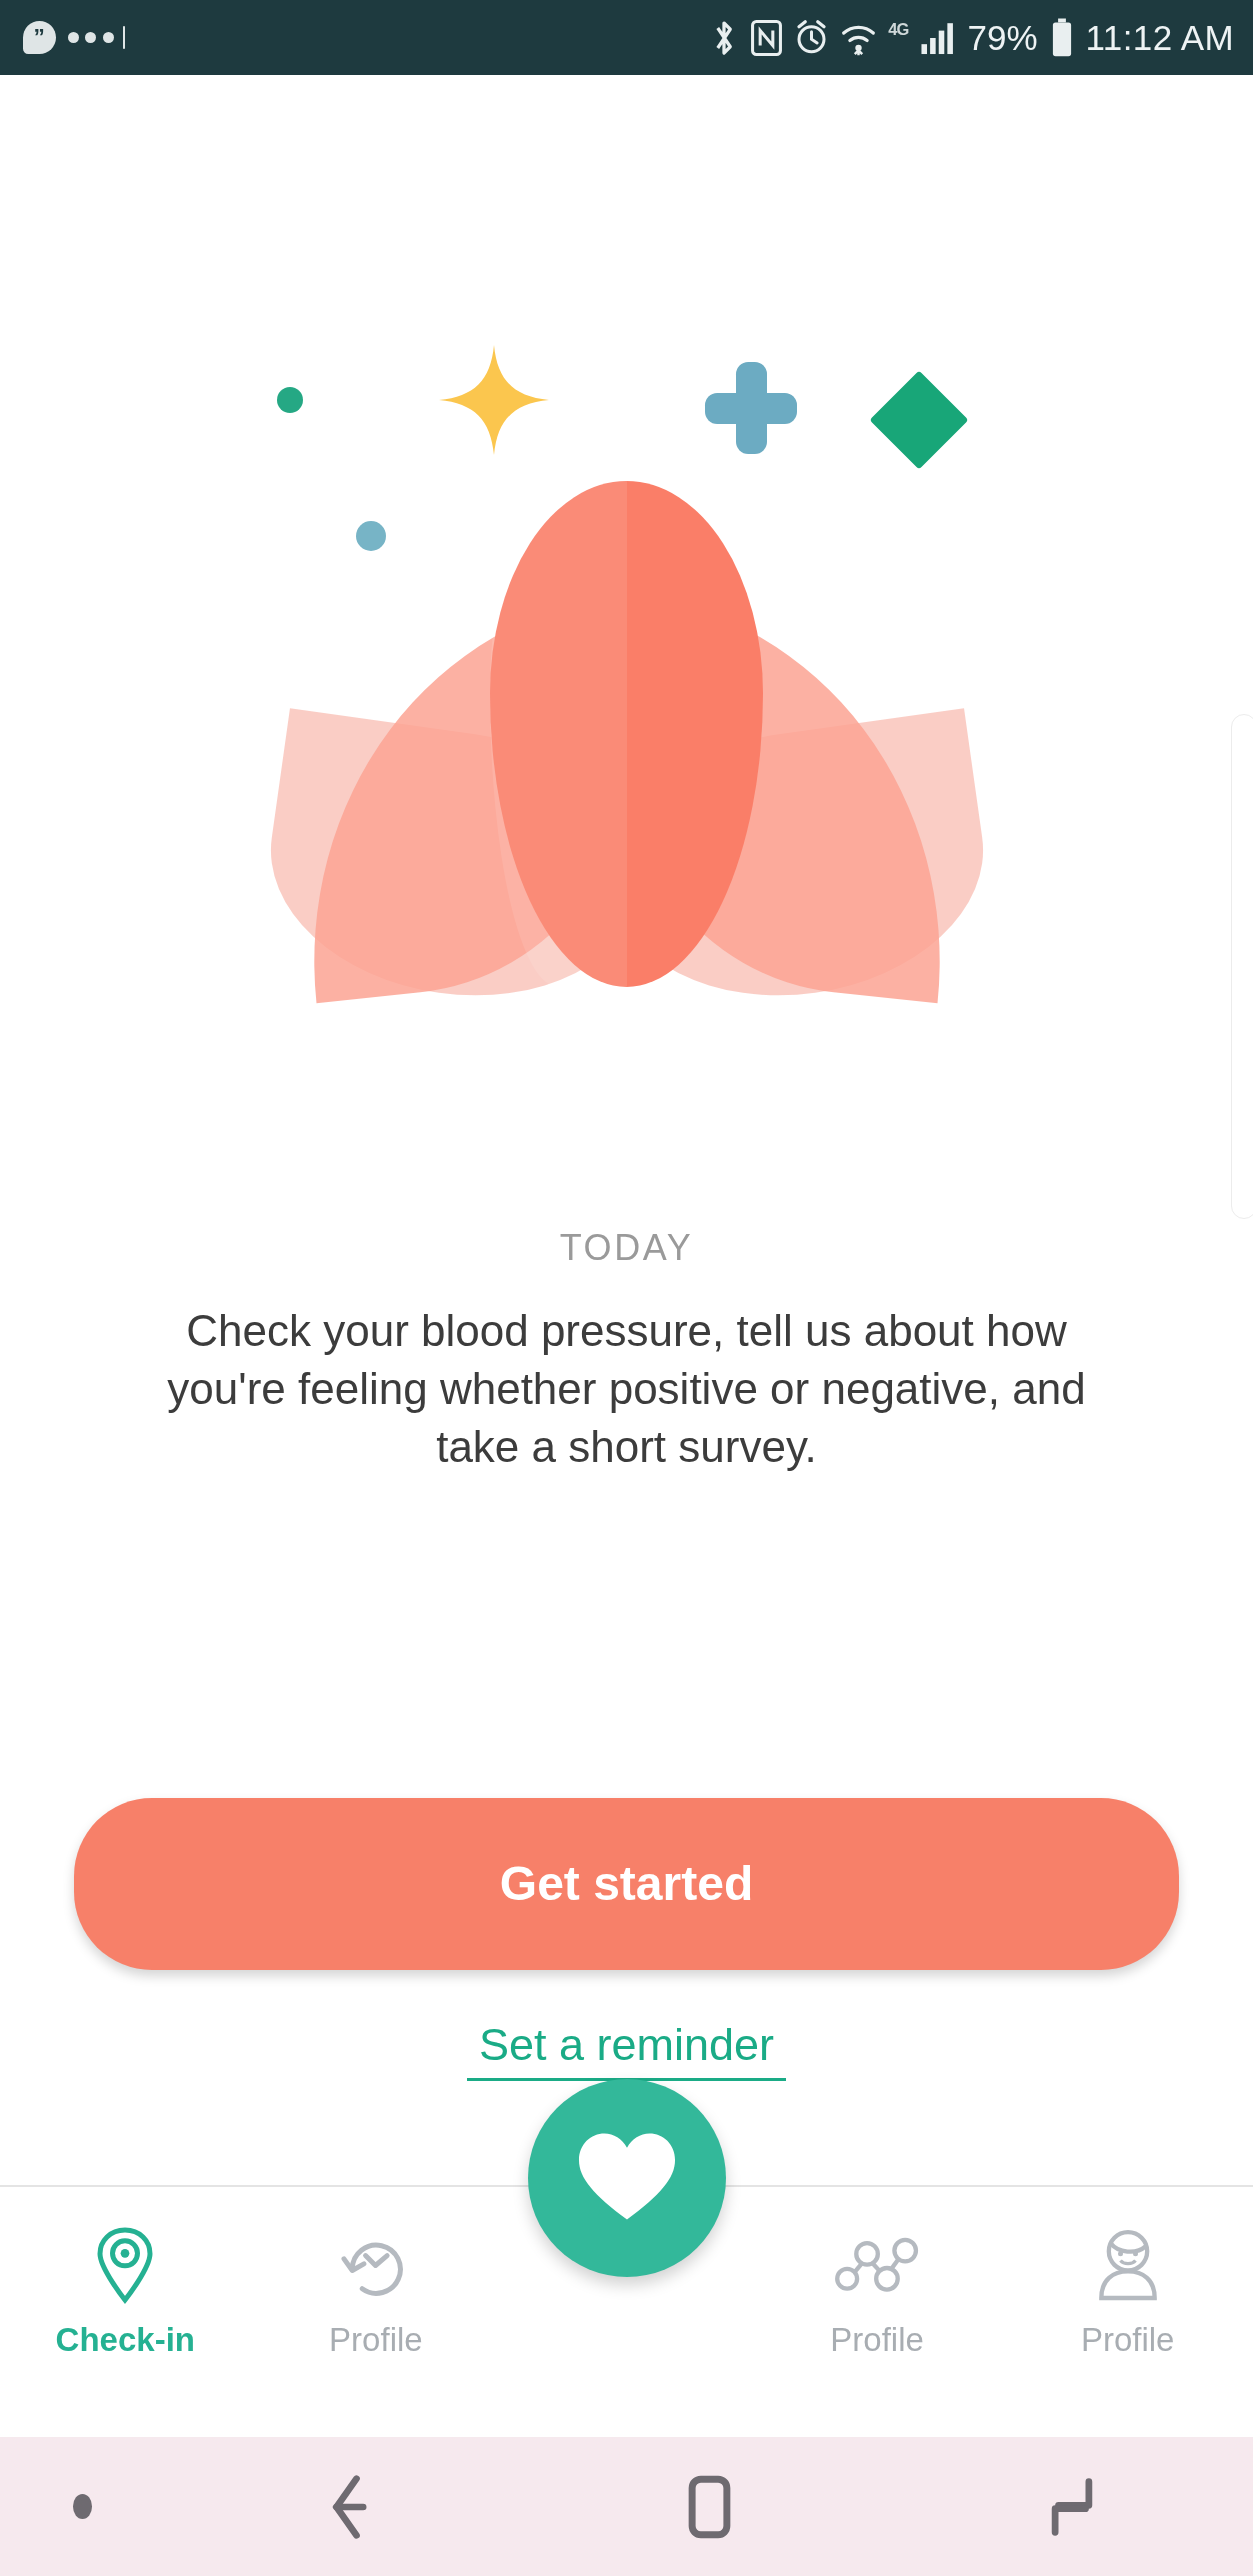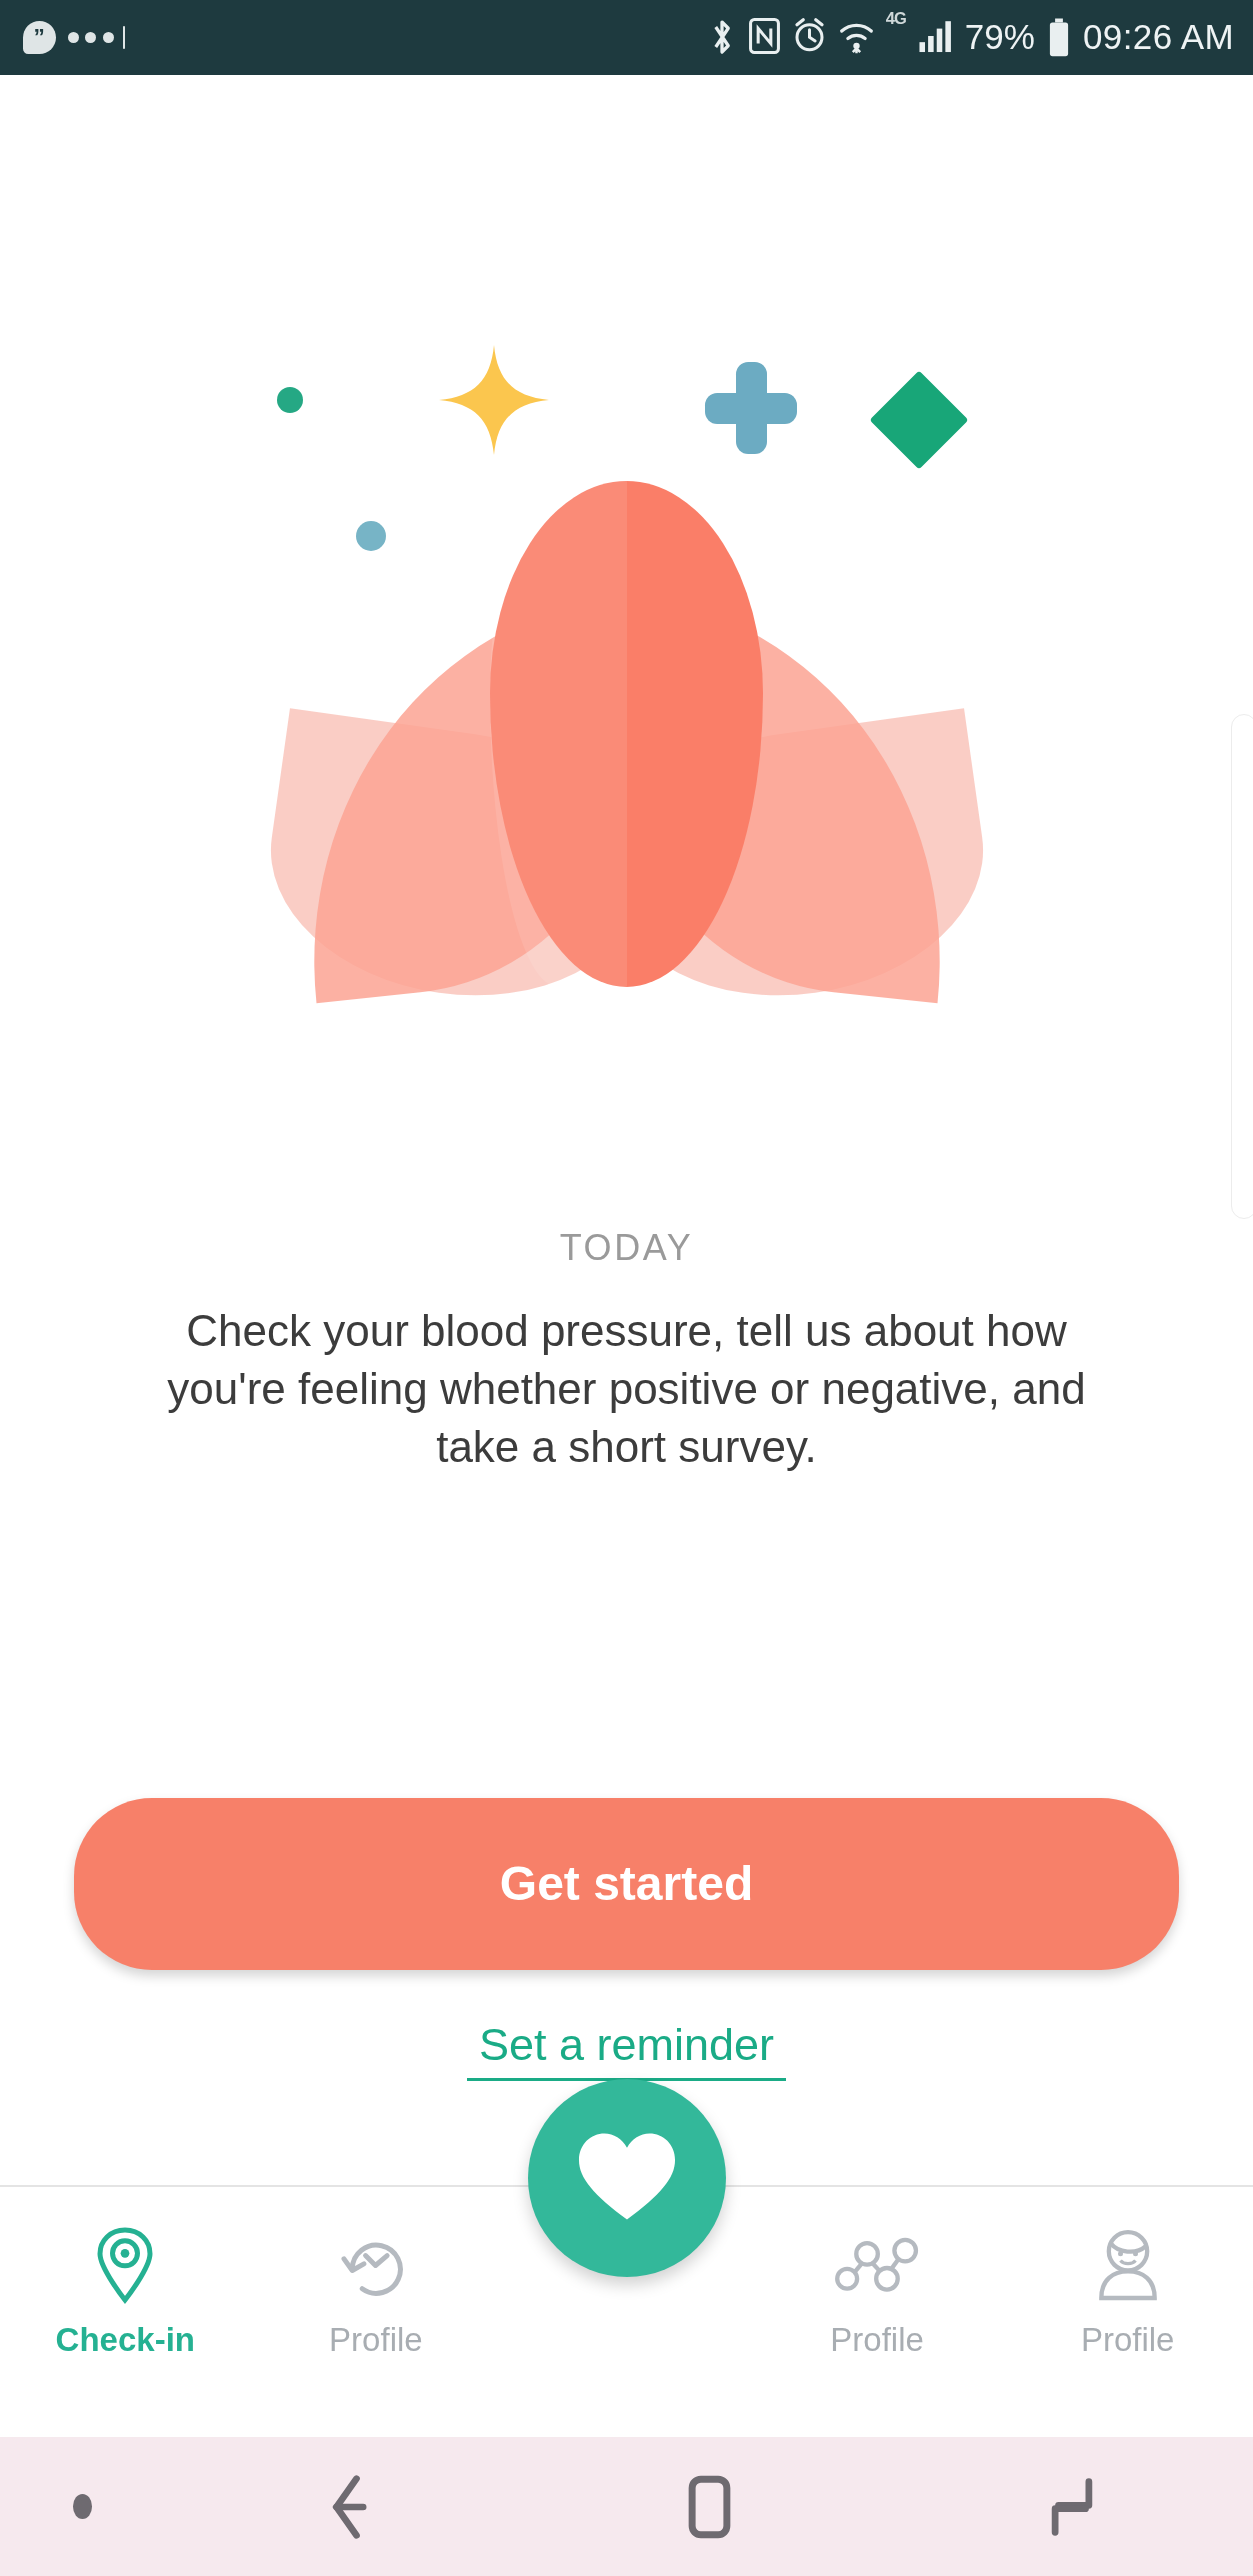--- a/index.html
+++ b/index.html
@@ -11,21 +11,21 @@
   }
   #screen { position:relative; width:1253px; height:2576px; background:#ffffff; }
 
   
   .statusbar{
     position:absolute; top:0; left:0; width:1253px; height:75px;
     background:#1e3a3f; display:flex; align-items:center;
     padding:0 19px 0 22.6px; color:#e3e9ea;
   }
   .sb-left{ display:flex; align-items:center; gap:12.2px; }
-  .sb-right{ margin-left:auto; display:flex; align-items:flex-start; gap:11px; }
+  .sb-right{ margin-left:auto; display:flex; align-items:center; gap:11px; }
   .hangouts-icon{
     width:33px; height:33px; background:#dfe5e6; border-radius:50% 50% 50% 5.2px;
     position:relative; display:flex; align-items:center; justify-content:center;
     color:#1e3a3f; font-size:22.6px; font-weight:bold; line-height:0.8;
   }
   .dots{ display:flex; align-items:center; gap:6.1px; }
   .dots i{ width:11.3px; height:11.3px; border-radius:50%; background:#dfe5e6; display:block; }
   .dots .bar{ width:2.6px; height:22.6px; background:#dfe5e6; border-radius:0.9px; margin-left:2.6px; }
   .sb-ico{ display:block; }
   .sb-text{ font-size:35px; letter-spacing:0.4px; color:#eef3f4; font-weight:400; }
@@ -193,21 +193,21 @@
         <rect x="2" y="20" width="4.5" height="8" fill="#e9eff0"></rect>
         <rect x="9" y="15" width="4.5" height="13" fill="#e9eff0"></rect>
         <rect x="16" y="9" width="4.5" height="19" fill="#e9eff0"></rect>
         <rect x="23" y="3" width="4.5" height="25" fill="#e9eff0"></rect>
       </svg>
       <span class="sb-pct">79%</span>
       <svg class="sb-ico" width="26" height="42" viewBox="0 0 20 32">
         <rect x="7" y="1" width="6" height="3" fill="#e9eff0"></rect>
         <rect x="3" y="4" width="14" height="26" rx="2" fill="#e9eff0"></rect>
       </svg>
-      <span class="sb-text">09:26 AM</span>
+      <span class="sb-text">11:12 AM</span>
     </div>
   </div>
 
   <div class="edge-panel"></div>
 
   <div class="hero">
     <div class="deco d-dot-green"></div>
     <div class="deco d-dot-blue"></div>
 
     <svg class="deco d-sparkle" viewBox="0 0 100 100">

